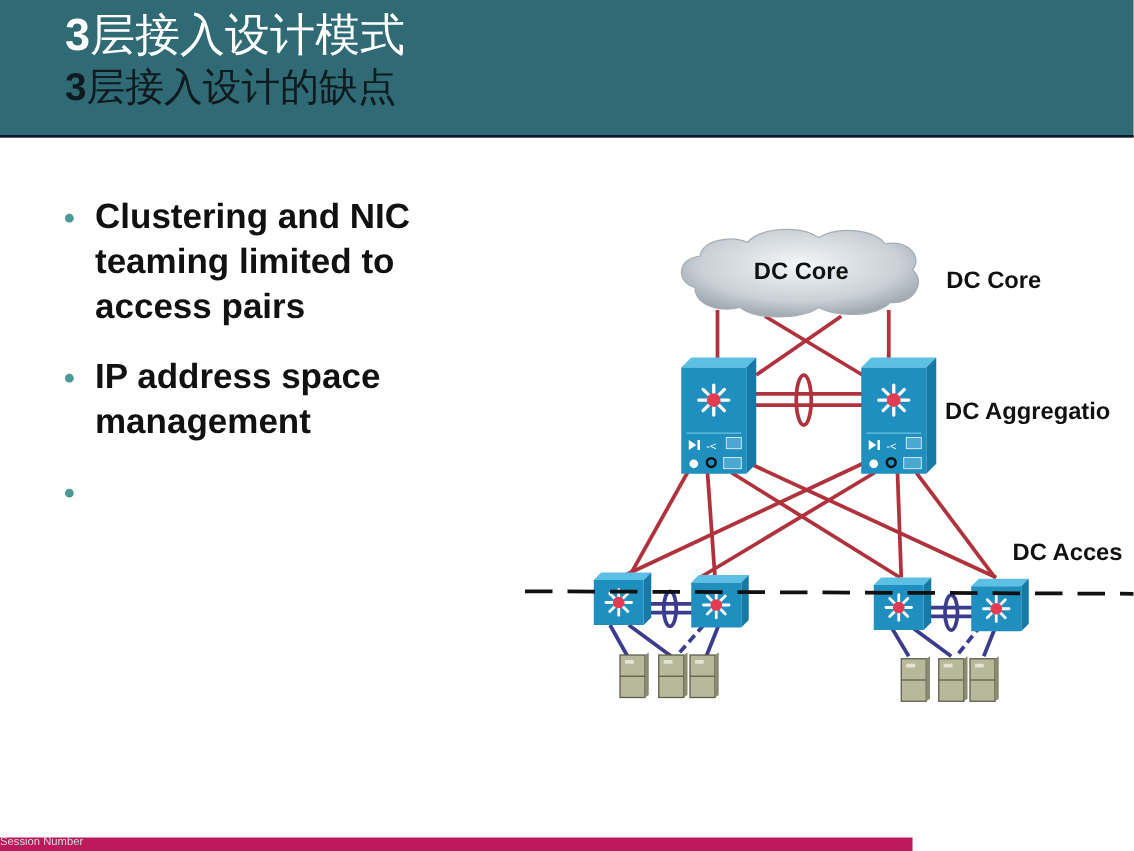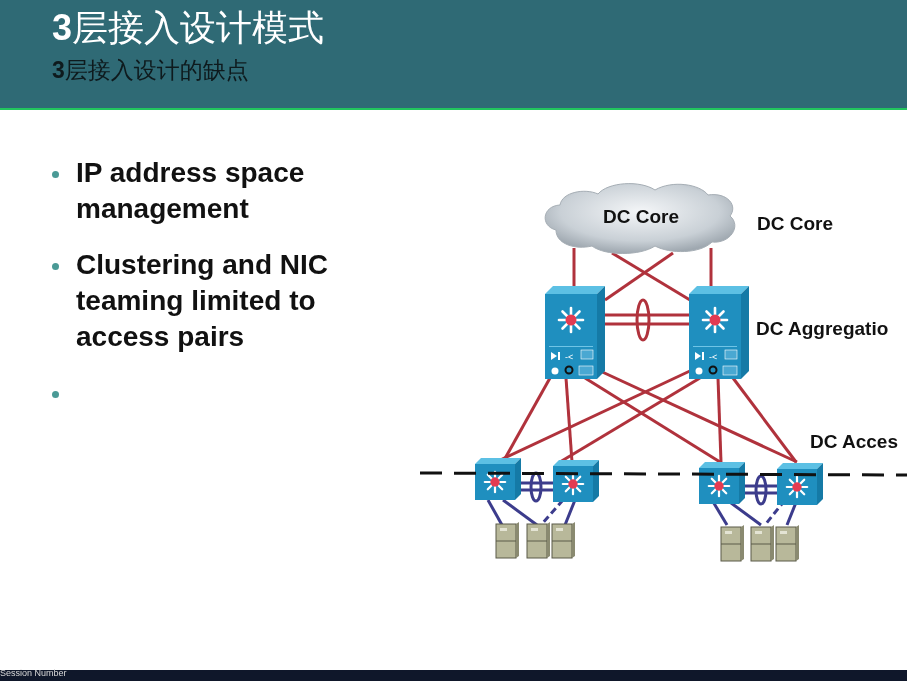--- a/index.html
+++ b/index.html
@@ -1,39 +1,39 @@
 <!DOCTYPE html>
 <html><head>
 <meta charset="utf-8">
 <style>
   html, body { margin:0; padding:0; }
   body { width:907px; height:681px; position:relative; overflow:hidden; background:#ffffff; font-family:"Liberation Sans", sans-serif; }
-  #header { position:absolute; left:0; top:0; width:907px; height:108px; background:#2f6a75; border-bottom:2px solid #22c55e; }
+  #header { position:absolute; left:0; top:0; width:907px; height:108px; background:#2f6a75; border-bottom:2px solid #0f172a; }
   #title-main { position:absolute; left:52px; top:6px; font-size:36px; color:#ffffff; line-height:44px; font-family:"Liberation Sans", sans-serif; }
-  #title-sub { position:absolute; left:52px; top:51px; font-size:23px; color:#0e1a1d; line-height:38px; font-family:"Liberation Sans", sans-serif; }
+  #title-sub { position:absolute; left:52px; top:51px; font-size:31px; color:#0e1a1d; line-height:38px; font-family:"Liberation Sans", sans-serif; }
   .title-num { font-weight:bold; }
   #bullets { position:absolute; left:50px; top:155px; width:410px; margin:0; padding:0; list-style:none; }
   #bullets li { position:relative; padding-left:26px; font-size:28px; font-weight:bold; color:#111; line-height:36px; margin-bottom:20px; }
   #bullets li .dot { position:absolute; left:2px; top:16px; width:7px; height:7px; border-radius:50%; background:#4a9a96; }
   #diagram { position:absolute; left:0; top:0; }
   .lbl { font-family:"Liberation Sans", sans-serif; font-weight:bold; font-size:19px; fill:#111; }
-  #footer { position:absolute; left:0; top:670px; width:907px; height:11px; background:#0f172a; }
+  #footer { position:absolute; left:0; top:670px; width:730px; height:11px; background:#be185d; }
   #footer-text { position:absolute; left:0; top:-2px; font-size:9px; color:#d8d8d8; white-space:nowrap; }
 </style>
 </head>
 <body>
 
 <div id="header">
   <div id="title-main"><span class="title-num">3</span><span>层接入设计模式</span></div>
   <div id="title-sub"><span class="title-num">3</span><span>层接入设计的缺点</span></div>
 </div>
 
 <ul id="bullets">
+  <li><span class="dot"></span><span>Clustering and NIC</span><br><span>teaming limited to</span><br><span>access pairs</span></li>
   <li><span class="dot"></span><span>IP address space</span><br><span>management</span></li>
-  <li><span class="dot"></span><span>Clustering and NIC</span><br><span>teaming limited to</span><br><span>access pairs</span></li>
   <li><span class="dot"></span><br></li>
 </ul>
 
 <svg id="diagram" width="907" height="681">
   <defs>
     <radialGradient id="cloudGrad" cx="50%" cy="40%" r="60%">
       <stop offset="0%" stop-color="#f4f6f8"></stop>
       <stop offset="70%" stop-color="#c9d0d6"></stop>
       <stop offset="100%" stop-color="#9fa8b0"></stop>
     </radialGradient>

